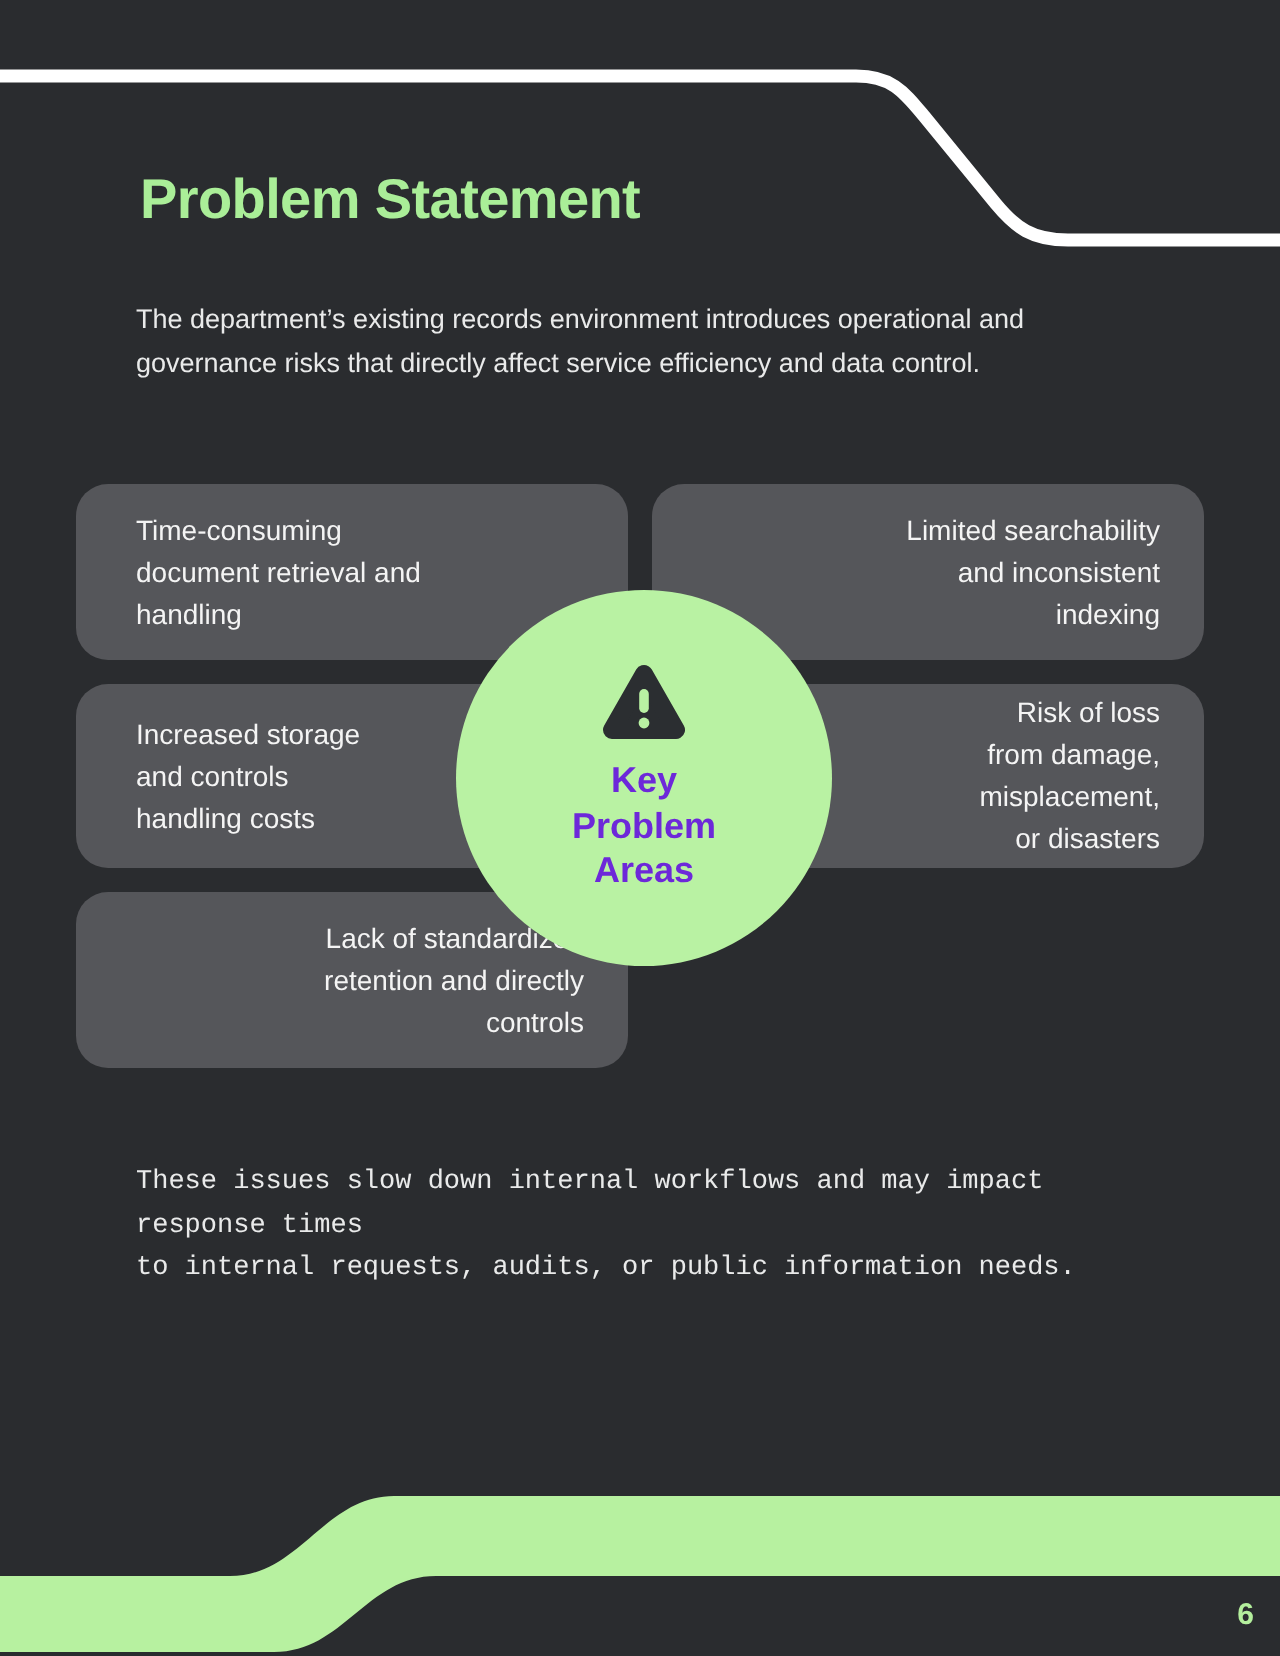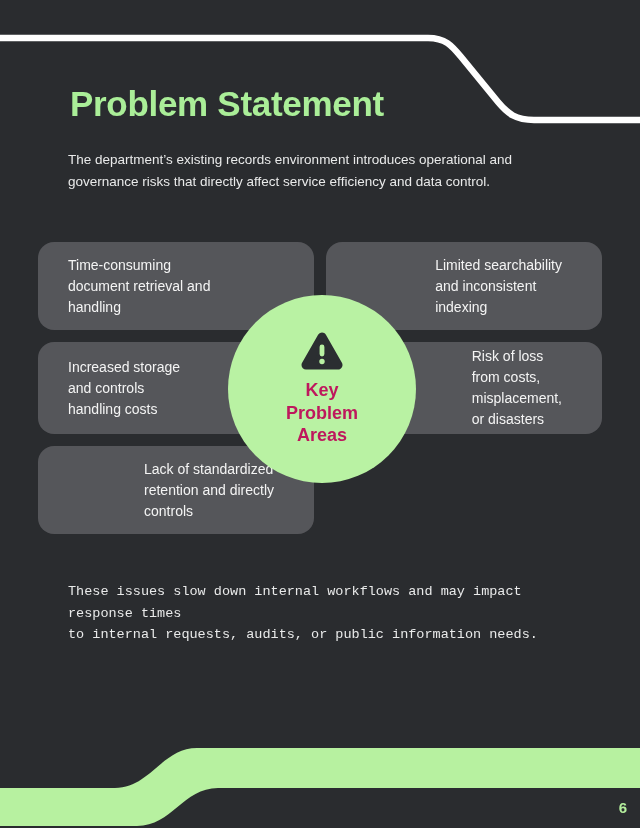--- a/index.html
+++ b/index.html
@@ -15,21 +15,21 @@
     overflow: hidden;
   }
   .top-line, .footer-wave {
     position: absolute; left: 0; display: block;
   }
   .top-line { top: 0; }
   .footer-wave { top: 744px; }
   .page-title {
     position: absolute; left: 70px; top: 84px;
     margin: 0;
-    font-size: 35px; font-weight: 800; letter-spacing: -0.3px;
+    font-size: 28px; font-weight: 800; letter-spacing: -0.3px;
     color: #aaee98;
   }
   .intro-text, .outro-text {
     position: absolute; left: 68px;
     margin: 0; width: 520px;
     font-size: 13.5px; line-height: 1.6;
     color: #e9eaea;
     white-space: pre-line;
   }
   .intro-text { top: 149px; }
@@ -45,33 +45,33 @@
   .problem-box {
     background: #55565a;
     border-radius: 16px;
     color: #f4f4f4;
     font-size: 14px; line-height: 1.5;
     display: flex; align-items: center;
     white-space: pre-line;
     box-sizing: border-box;
   }
   .problem-box.left  { justify-content: flex-start; text-align: left;  padding: 0 34px 0 30px; }
-  .problem-box.right { justify-content: flex-end;   padding: 0 40px 0 34px; }
+  .problem-box.right { justify-content: flex-end;   text-align: right; padding: 0 22px 0 34px; }
   .key-circle {
     position: absolute; left: 228px; top: 295px;
     width: 188px; height: 188px;
     background: #b9f2a3;
     border-radius: 50%;
     display: flex; flex-direction: column;
     align-items: center; justify-content: center;
   }
   .warning-icon { margin-bottom: 6px; }
   .circle-label {
     font-size: 18px; font-weight: 800; line-height: 1.25;
-    color: #be185d;
+    color: #6d28d9;
     text-align: center;
     white-space: pre-line;
   }
   .page-number {
     position: absolute; right: 13px; top: 799px;
     font-size: 15px; font-weight: 800;
     color: #b4ef9d;
   }
 </style>
 </head>
@@ -92,21 +92,21 @@
     <div class="problem-box left">Time-consuming
 document retrieval and
 handling</div>
     <div class="problem-box right">Limited searchability
 and inconsistent
 indexing</div>
     <div class="problem-box left">Increased storage
 and controls
 handling costs</div>
     <div class="problem-box right">Risk of loss
-from costs,
+from damage,
 misplacement,
 or disasters</div>
     <div class="problem-box right">Lack of standardized
 retention and directly
 controls</div>
   </div>
 
   <div class="key-circle">
     <svg class="warning-icon" width="46" height="42" viewBox="0 0 46 42">
       <path d="M23 6 L39 34 H7 Z" fill="#2b2e31" stroke="#2b2e31" stroke-width="9" stroke-linejoin="round"></path>

